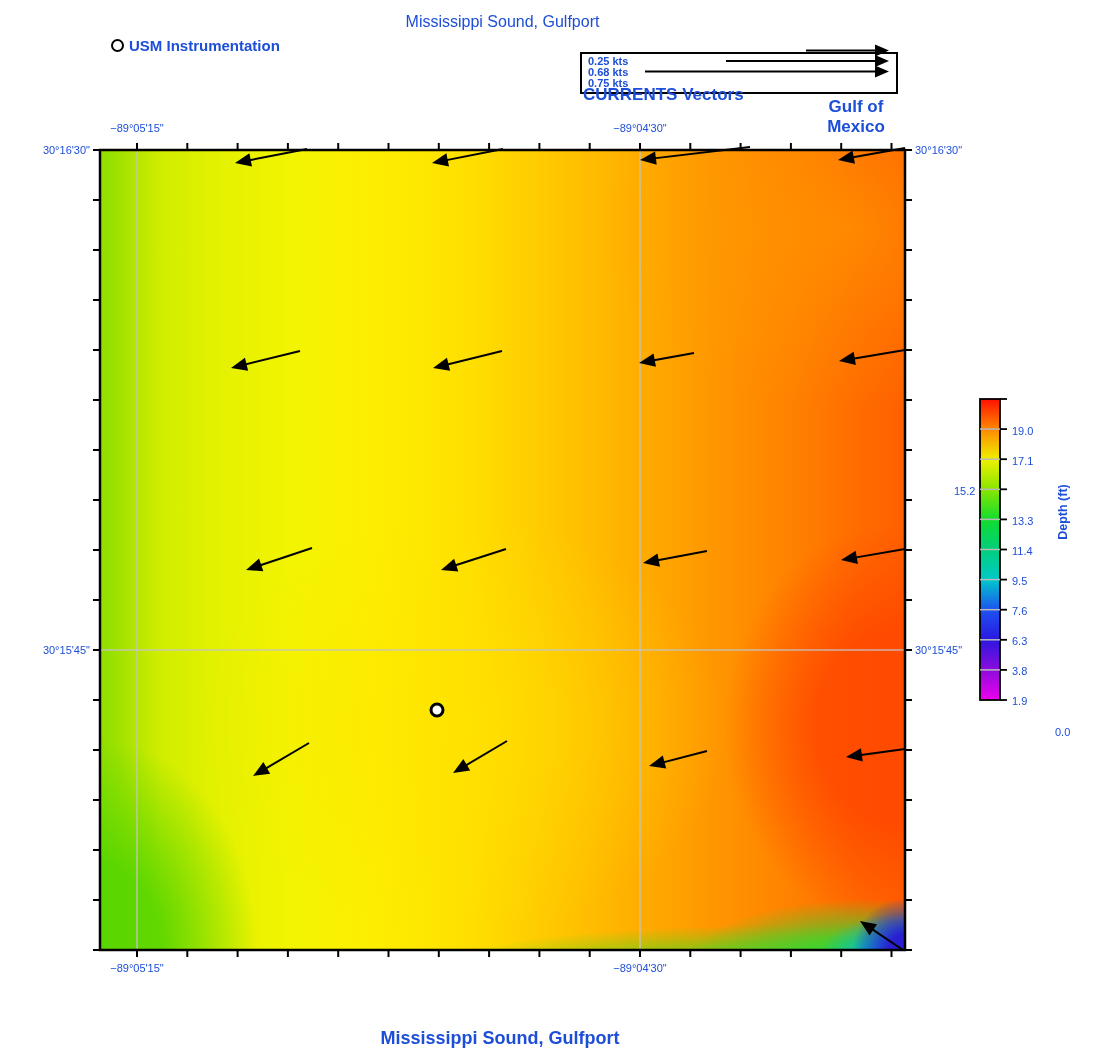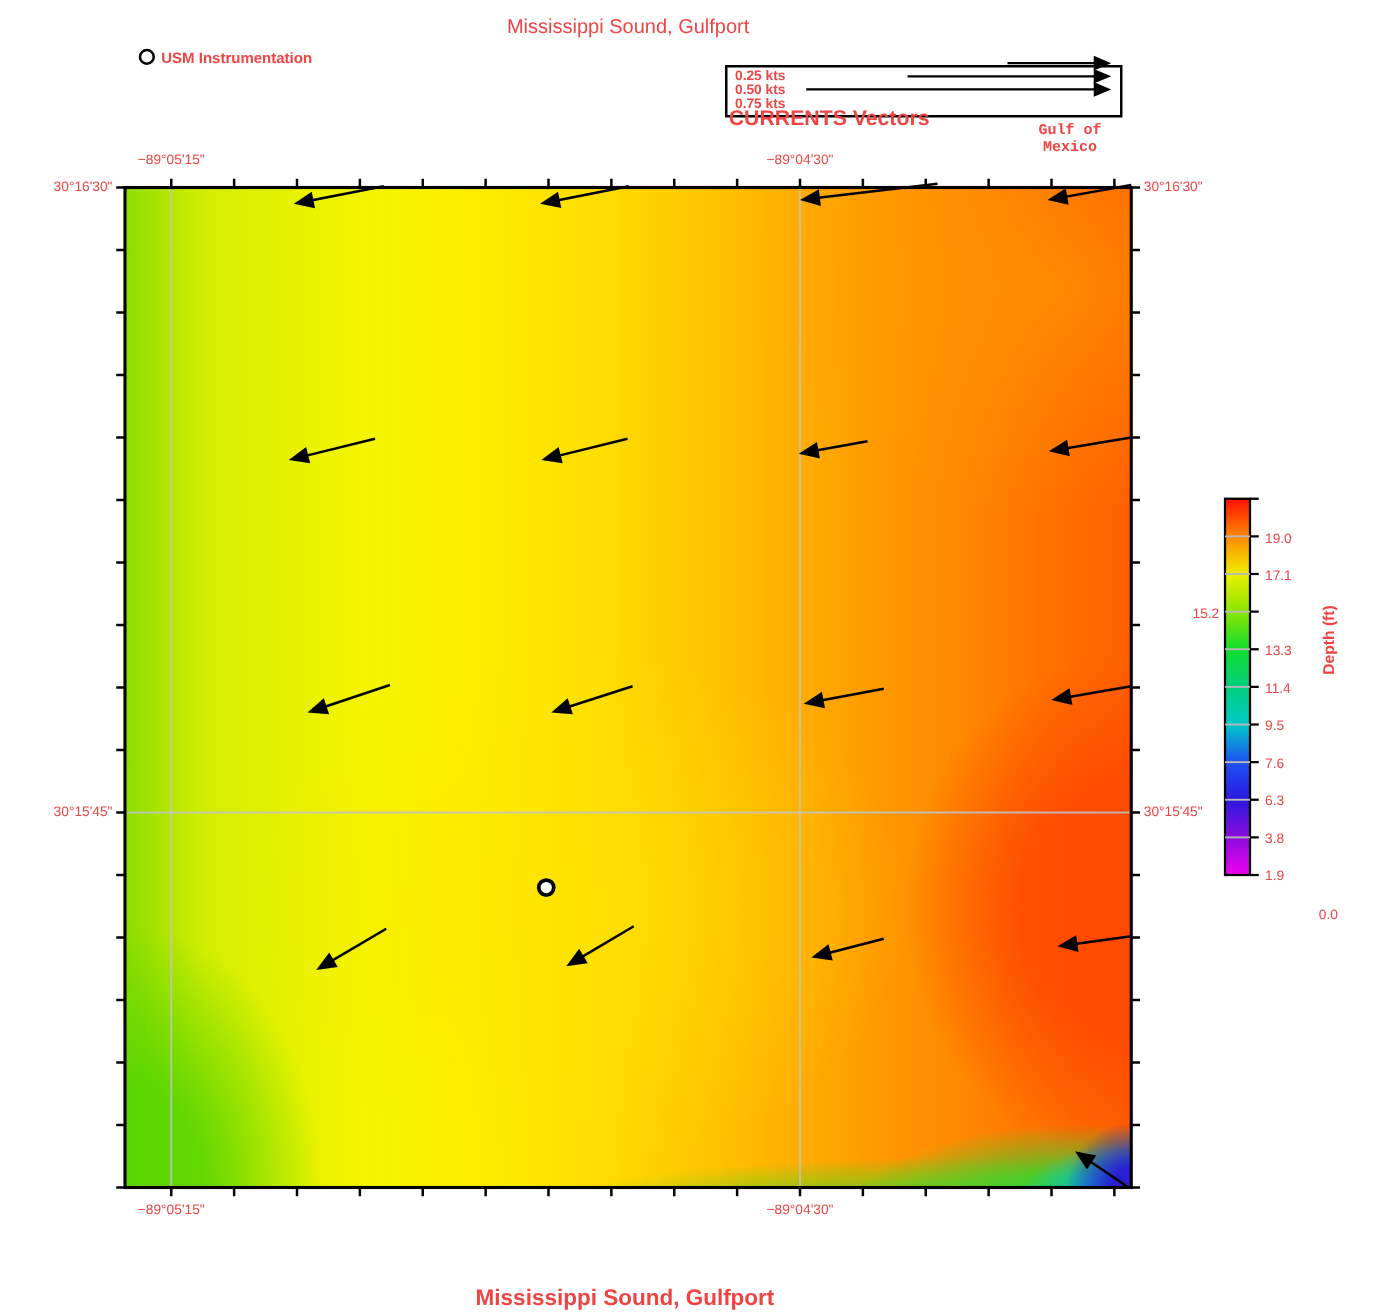--- a/index.html
+++ b/index.html
@@ -1,30 +1,30 @@
 <!DOCTYPE html>
 <html><head>
 <meta charset="utf-8">
 <style>
   html,body{margin:0;padding:0;background:#fff;}
   .canvas{position:relative;width:1100px;height:1050px;background:#fff;
-          font-family:"Liberation Sans",sans-serif;color:#ef4444;overflow:hidden;}
+          font-family:"Liberation Sans",sans-serif;color:#1d4ed8;overflow:hidden;}
   .abs{position:absolute;}
   .title-sans{font-weight:bold;font-size:18px;letter-spacing:0px;}
   .title-serif{font-family:"Liberation Serif",serif;font-weight:bold;font-size:17px;}
-  .gulf{font-family:Liberation Mono, monospace;font-weight:bold;font-size:12px;}
+  .gulf{font-family:Liberation Sans, sans-serif;font-weight:bold;font-size:17px;}
   .axis-label{font-size:11px;white-space:nowrap;}
   .center{text-align:center;}
   .top-title{left:0;top:13px;width:1005px;}
   .bottom-title{left:0;top:1028px;width:1000px;}
   .forecast-title{left:0;top:101px;width:1005px;}
   .gulf-label{left:810px;top:97px;width:92px;text-align:center;}
   .usm-legend{left:111px;top:38px;height:15px;display:flex;align-items:center;gap:5px;}
   .usm-circle{width:9px;height:9px;border:2.5px solid #000;border-radius:50%;background:#fff;display:inline-block;}
-  .usm-text{font-size:12px;font-weight:bold;}
+  .usm-text{font-size:15px;font-weight:bold;}
   .vec-box{left:580px;top:40px;width:318px;height:42px;border:2.5px solid #000;box-sizing:border-box;margin-top:12px;}
   .vec-label{position:absolute;left:6px;font-size:11px;font-weight:bold;line-height:11px;}
   .currents-caption{left:583px;top:85px;font-size:17px;font-weight:bold;}
   .map{left:100px;top:150px;width:805px;height:800px;overflow:hidden;
     background-image:
       radial-gradient(circle at 100% 100%, #2a1fd0 0px, #2a1fd0 16px, rgba(42,31,208,0) 52px),
       radial-gradient(ellipse 120px 62px at 100% 101%, #00b8d8 0%, #00b8d8 28%, rgba(0,184,216,0) 72%),
       radial-gradient(ellipse 250px 100px at 95% 103%, #3ed32e 0%, #3ed32e 30%, rgba(62,211,46,0) 75%),
       radial-gradient(ellipse 430px 62px at 82% 103%, rgba(96,214,24,0.92) 0%, rgba(96,214,24,0.92) 28%, rgba(96,214,24,0) 78%),
       radial-gradient(ellipse 230px 270px at 99% 72%, rgba(255,66,0,0.75) 0%, rgba(255,66,0,0.75) 35%, rgba(255,66,0,0) 75%),
@@ -47,21 +47,21 @@
 
   <div class="abs top-title center">Mississippi Sound, Gulfport</div>
 
   <div class="abs usm-legend">
     <span class="usm-circle"></span>
     <span class="usm-text">USM Instrumentation</span>
   </div>
 
   <div class="abs vec-box">
     <span class="vec-label" style="top:2px;">0.25 kts</span>
-    <span class="vec-label" style="top:13px;">0.50 kts</span>
+    <span class="vec-label" style="top:13px;">0.68 kts</span>
     <span class="vec-label" style="top:24px;">0.75 kts</span>
   </div>
   <div class="abs currents-caption">CURRENTS Vectors</div>
 
   <div class="abs gulf-label gulf">Gulf of Mexico</div>
 
   <div class="abs axis-label center" style="left:87px;top:122px;width:100px;">−89°05'15"</div>
   <div class="abs axis-label center" style="left:590px;top:122px;width:100px;">−89°04'30"</div>
   <div class="abs axis-label center" style="left:87px;top:962px;width:100px;">−89°05'15"</div>
   <div class="abs axis-label center" style="left:590px;top:962px;width:100px;">−89°04'30"</div>

